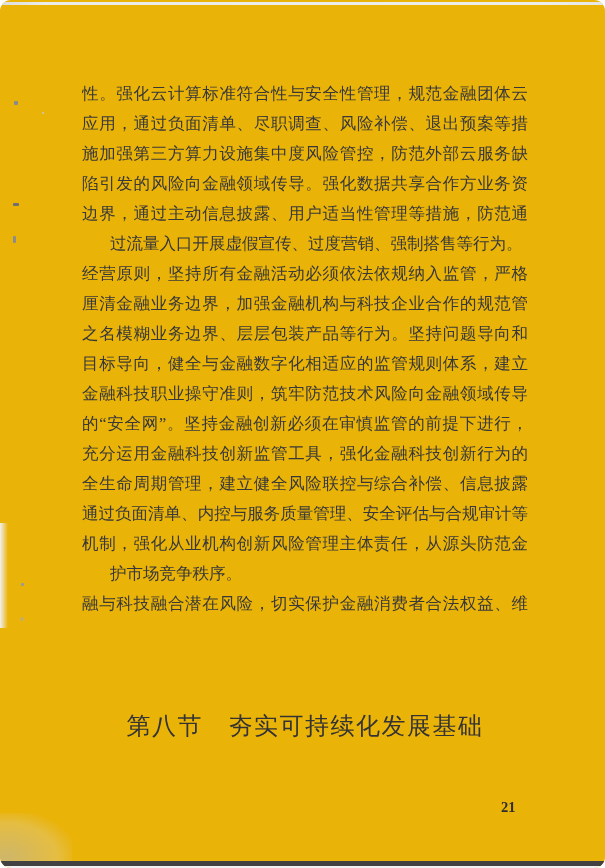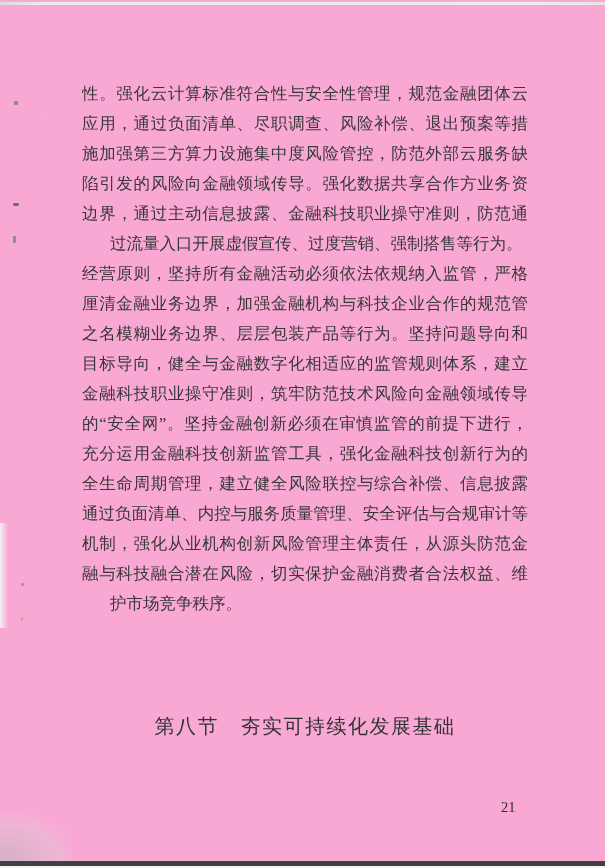--- a/index.html
+++ b/index.html
@@ -1,23 +1,24 @@
 <!DOCTYPE html>
 <html><head>
 <meta charset="utf-8">
 <style>
   html, body { margin: 0; padding: 0; background: #ffffff; }
   .page {
     position: relative;
     width: 605px;
     height: 868px;
-    background: #f9a8d4;
+    background: #eab308;
     overflow: hidden;
     font-family: "Liberation Serif", "DejaVu Serif", serif;
     color: #383838;
+    border-radius: 11px;
   }
   
   .scan-top-edge {
     position: absolute; left: 0; top: 2px; width: 605px; height: 3px;
     background: linear-gradient(to right, #dcdcdc, #ececec 45px, #ededed 90%, #e6e6e6);
   }
   .scan-bottom-bar {
     position: absolute; left: 0; top: 861px; width: 605px; height: 5px;
     background: #414141;
   }
@@ -47,59 +48,60 @@
     text-align-last: justify;
     overflow: hidden;
   }
   .body-line.last {
     text-align-last: left;
     margin-left: 28px;
   }
   .section-heading {
     position: absolute; left: 82px; top: 711px; width: 446px;
     text-align: center;
-    font-size: 20px;
+    font-size: 24px;
     line-height: 30px;
     letter-spacing: 1.5px;
     color: #333333;
   }
   .page-number {
     position: absolute; left: 501px; top: 799px;
     font-size: 14.5px;
     line-height: 16px;
     color: #2e2e2e;
+    font-weight: bold;
   }
 </style>
 </head>
 <body>
 
 <div class="page">
 
   <div class="scan-top-edge"></div>
 
   <div class="text-block">
 
   <div class="body-line">性。强化云计算标准符合性与安全性管理，规范金融团体云</div>
       <div class="body-line">应用，通过负面清单、尽职调查、风险补偿、退出预案等措</div>
       <div class="body-line">施加强第三方算力设施集中度风险管控，防范外部云服务缺</div>
       <div class="body-line">陷引发的风险向金融领域传导。强化数据共享合作方业务资</div>
-      <div class="body-line">边界，通过主动信息披露、金融科技职业操守准则，防范通</div>
+      <div class="body-line">边界，通过主动信息披露、用户适当性管理等措施，防范通</div>
       <div class="body-line last">过流量入口开展虚假宣传、过度营销、强制搭售等行为。</div>
       <div class="body-line">经营原则，坚持所有金融活动必须依法依规纳入监管，严格</div>
       <div class="body-line">厘清金融业务边界，加强金融机构与科技企业合作的规范管</div>
       <div class="body-line">之名模糊业务边界、层层包装产品等行为。坚持问题导向和</div>
       <div class="body-line">目标导向，健全与金融数字化相适应的监管规则体系，建立</div>
       <div class="body-line">金融科技职业操守准则，筑牢防范技术风险向金融领域传导</div>
       <div class="body-line">的“安全网”。坚持金融创新必须在审慎监管的前提下进行，</div>
       <div class="body-line">充分运用金融科技创新监管工具，强化金融科技创新行为的</div>
       <div class="body-line">全生命周期管理，建立健全风险联控与综合补偿、信息披露</div>
       <div class="body-line">通过负面清单、内控与服务质量管理、安全评估与合规审计等</div>
       <div class="body-line">机制，强化从业机构创新风险管理主体责任，从源头防范金</div>
+      <div class="body-line last">护市场竞争秩序。</div>
       <div class="body-line">融与科技融合潜在风险，切实保护金融消费者合法权益、维</div>
-      <div class="body-line last">护市场竞争秩序。</div>
     </div>
 
   <div class="section-heading">第八节　夯实可持续化发展基础</div>
 
   <div class="page-number">21</div>
 
   <div class="speck" style="left:14px; top:101px; width:4px; height:4px;"></div>
   <div class="speck" style="left:42px; top:112px; width:2px; height:2px; background:#c9c9c9;"></div>
   <div class="speck" style="left:13px; top:203px; width:6px; height:3px; background:#6f6f6f;"></div>
   <div class="speck" style="left:13px; top:236px; width:3px; height:7px; background:#8c8c8c;"></div>

